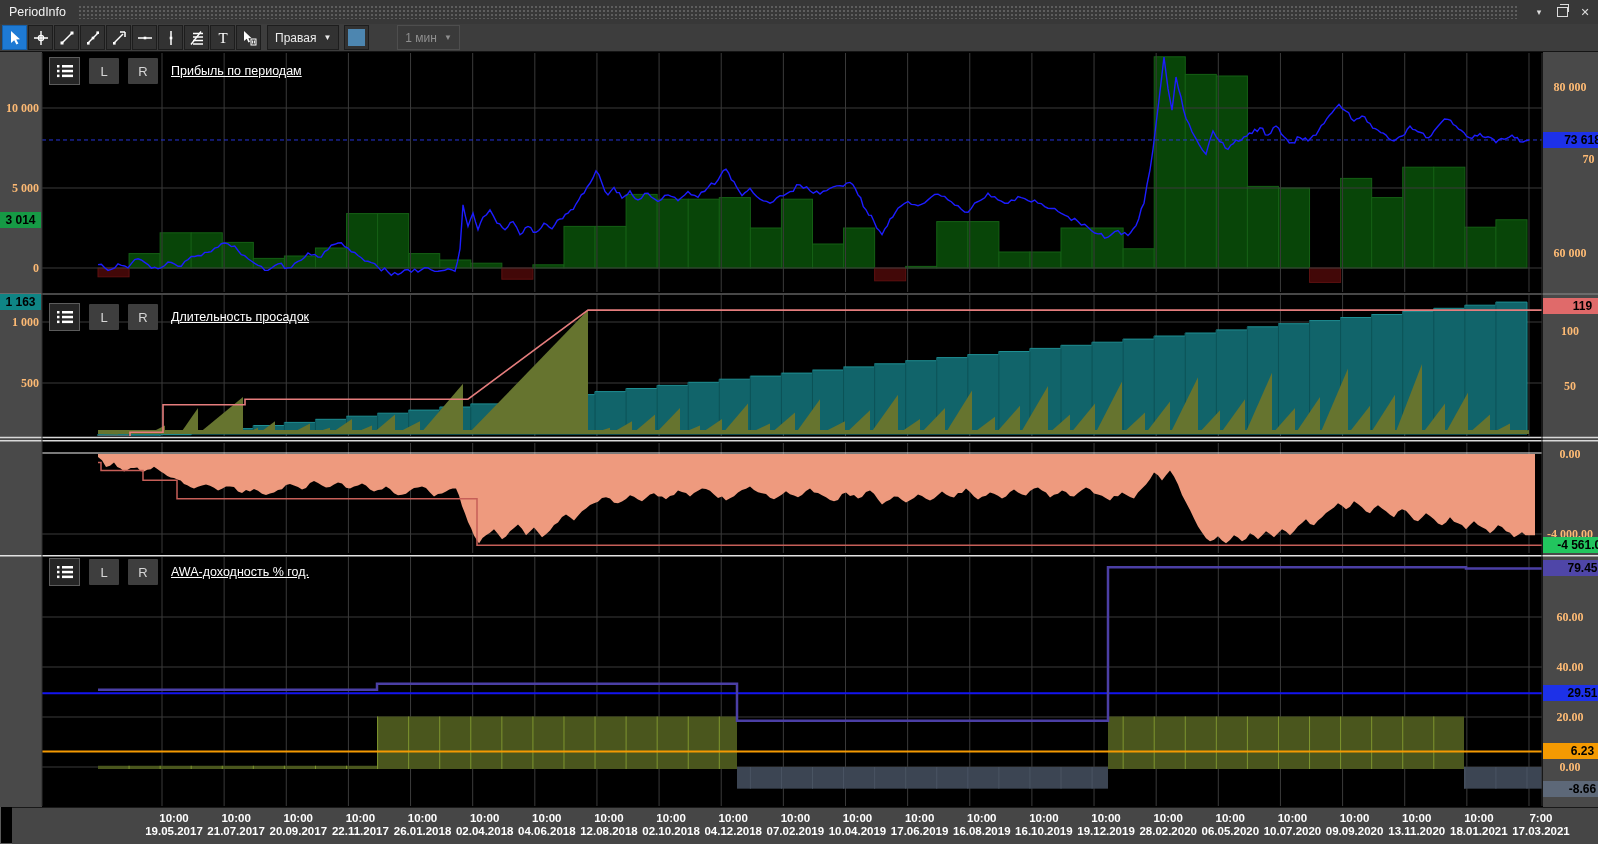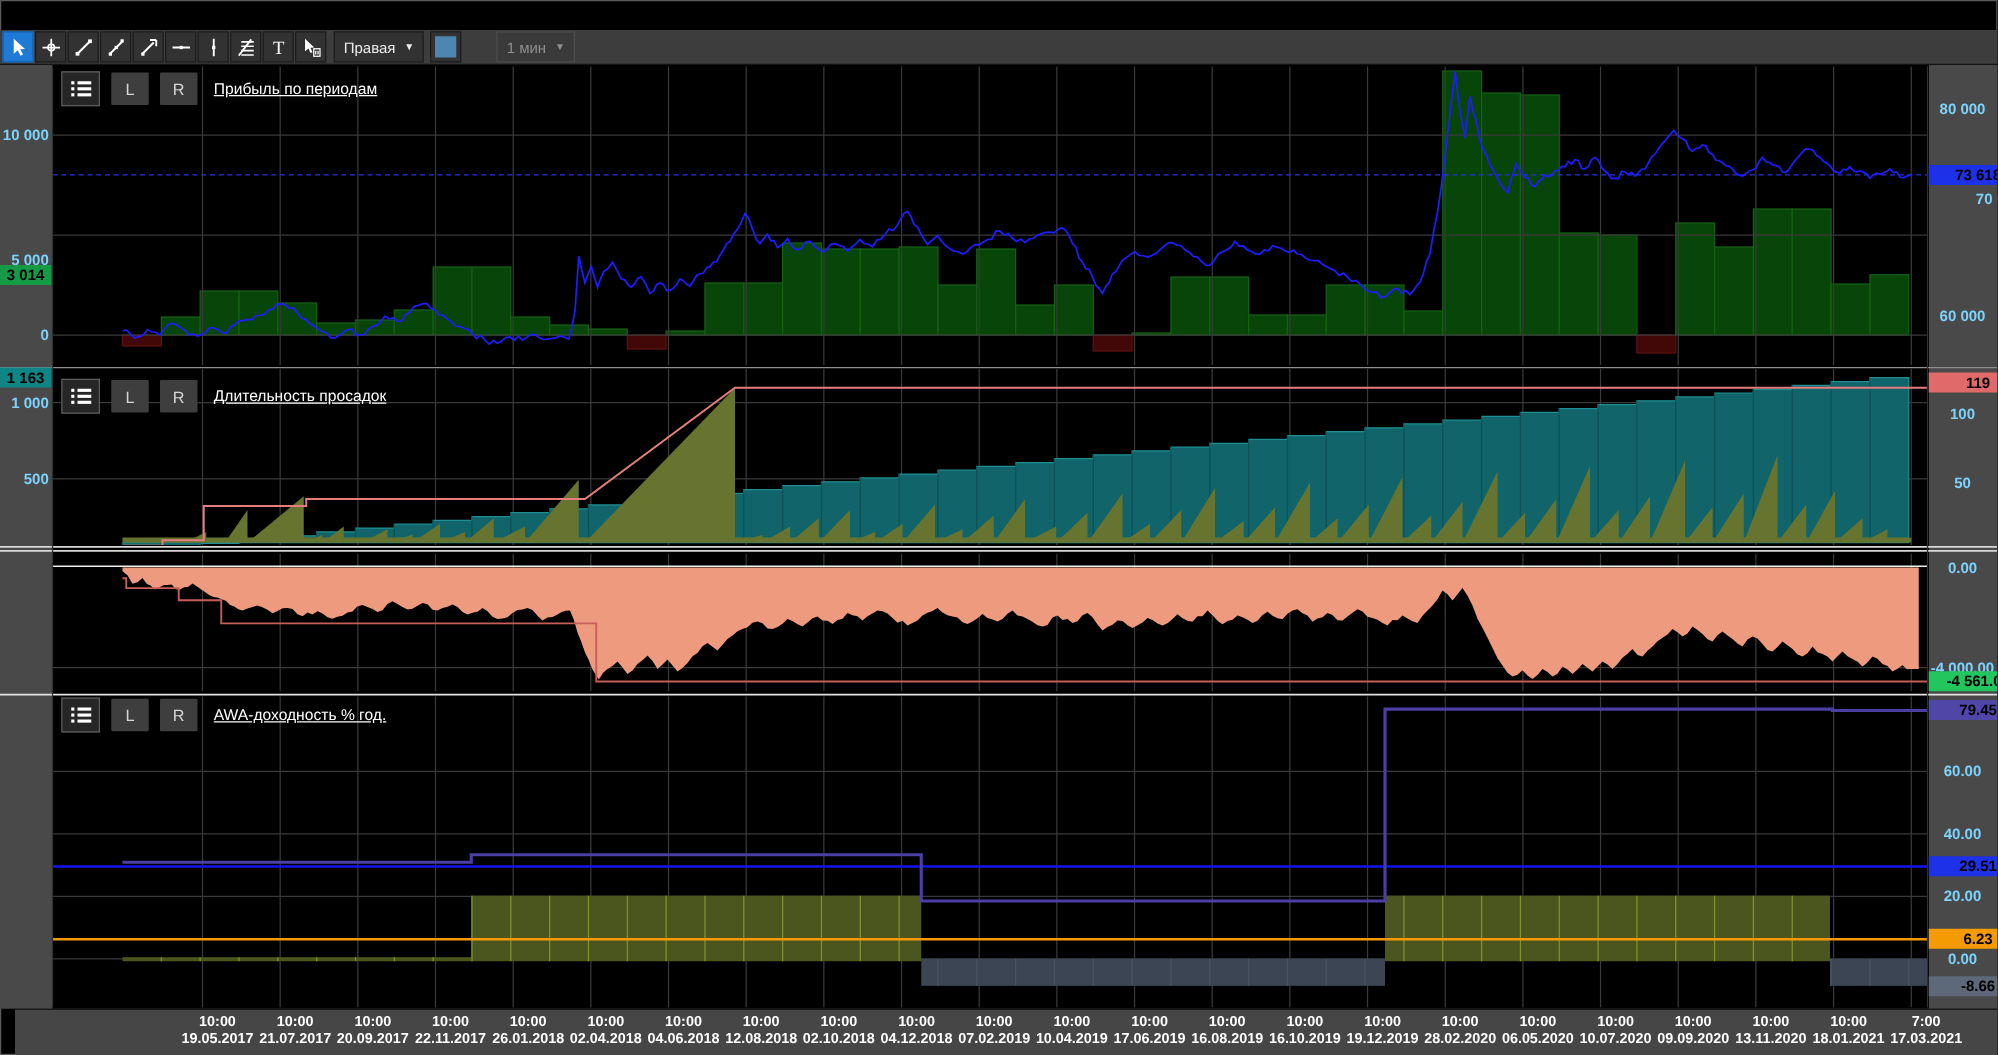--- a/index.html
+++ b/index.html
@@ -33,40 +33,47 @@
   .tb-drop.disabled{margin-left:28px;background:#3a3a3a;border-color:#4e4e4e;color:#8f8f8f;min-width:62px;}
   .tb-drop.disabled .car{color:#8f8f8f;}
   
   #plotbg{position:absolute;left:42px;top:52px;width:1501px;height:755px;background:#000;}
   #gutterL{position:absolute;left:0;top:52px;width:42px;height:755px;background:#494949;}
   #gutterR{position:absolute;left:1543px;top:52px;width:55px;height:755px;background:#494949;}
   #datestrip{position:absolute;left:12px;top:807px;width:1598px;height:37px;background:#464646;
              border-top:1px solid #191919;}
   #chart-svg{position:absolute;left:0;top:0;z-index:2;}
   #overlay{position:absolute;left:0;top:0;width:1598px;height:844px;z-index:4;pointer-events:none;}
-  .axl,.axr{position:absolute;color:#7dd3fc;font-size:12px;font-weight:700;height:16px;line-height:16px;}
+  .axl,.axr{position:absolute;color:#fdba74;font-size:12px;font-weight:700;height:16px;line-height:16px;font-family:Liberation Serif, serif;}
   .axl{left:0;width:39px;text-align:right;}
   .axr{left:1544px;width:52px;text-align:center;}
   .bdg{position:absolute;height:16px;line-height:16px;font-size:12px;font-weight:700;color:#000;text-align:center;}
   .bdgL{left:0;width:41px;}
   .bdgR{left:1543px;width:55px;padding-left:12px;}
   .tick{position:absolute;width:76px;color:#fff;font-size:11.5px;font-weight:700;text-align:center;line-height:13px;}
   
   .phead{position:absolute;display:flex;align-items:center;z-index:5;}
   .menu-btn{width:31px;height:28px;background:#262626;border:1px solid #5c5c5c;display:flex;
             align-items:center;justify-content:center;box-sizing:border-box;}
   .lr-btn{width:30px;height:26px;background:#3e3e3e;color:#d6d6d6;font-size:13px;margin-left:9px;
           display:flex;align-items:center;justify-content:center;border-radius:1px;}
   .ptitle{color:#fff;font-size:12.5px;margin-left:13px;text-decoration:underline;white-space:nowrap;}
 </style>
 </head>
 <body>
 
 <div id="win">
 
+  <div id="titlebar">
+    <span class="title">PeriodInfo</span>
+    <div class="hatch"></div>
+    <div class="winbtn caret">▾</div>
+    <div class="winbtn"><span class="restore-glyph"></span></div>
+    <div class="winbtn">✕</div>
+  </div>
 
   <div id="toolbar">
     <div class="tool sel">
       <svg width="16" height="16">
           <path d="M4,1 L4,13 L7.2,10.2 L9.4,14.6 L11.4,13.6 L9.2,9.4 L13,9.2 Z" fill="#fff"></path>
         </svg>
     </div>
     <div class="tool">
       <svg width="16" height="16">
           <path d="M8,1 V15 M1,8 H15" stroke="#fff" stroke-width="1.4"></path>
@@ -627,21 +634,21 @@
           </g>
         </svg>
     </div>
     <div class="lr-btn">L</div>
     <div class="lr-btn">R</div>
     <a class="ptitle">AWA-доходность % год.</a>
   </div>
 
   <div id="overlay">
       <div class="axl" style="top: 100px;">10 000</div>
-      <div class="axl" style="top: 180px; margin-top: 20px;">5 000</div>
+      <div class="axl" style="top: 180px;">5 000</div>
       <div class="axl" style="top: 260px;">0</div>
       <div class="axr" style="top: 79px;">80 000</div>
       <div class="axr" style="top: 151px; padding-left: 29px;">70 000</div>
       <div class="axr" style="top: 245px;">60 000</div>
       <div class="bdg bdgL" style="top: 211.776px; background: rgb(22, 154, 69);">3 014</div>
       <div class="bdg bdgR" style="top: 131.971px; background: rgb(29, 49, 232);">73 618</div>
       <div class="axl" style="top: 314px;">1 000</div>
       <div class="axl" style="top: 375px;">500</div>
       <div class="axr" style="top: 323px;">100</div>
       <div class="axr" style="top: 378px;">50</div>

